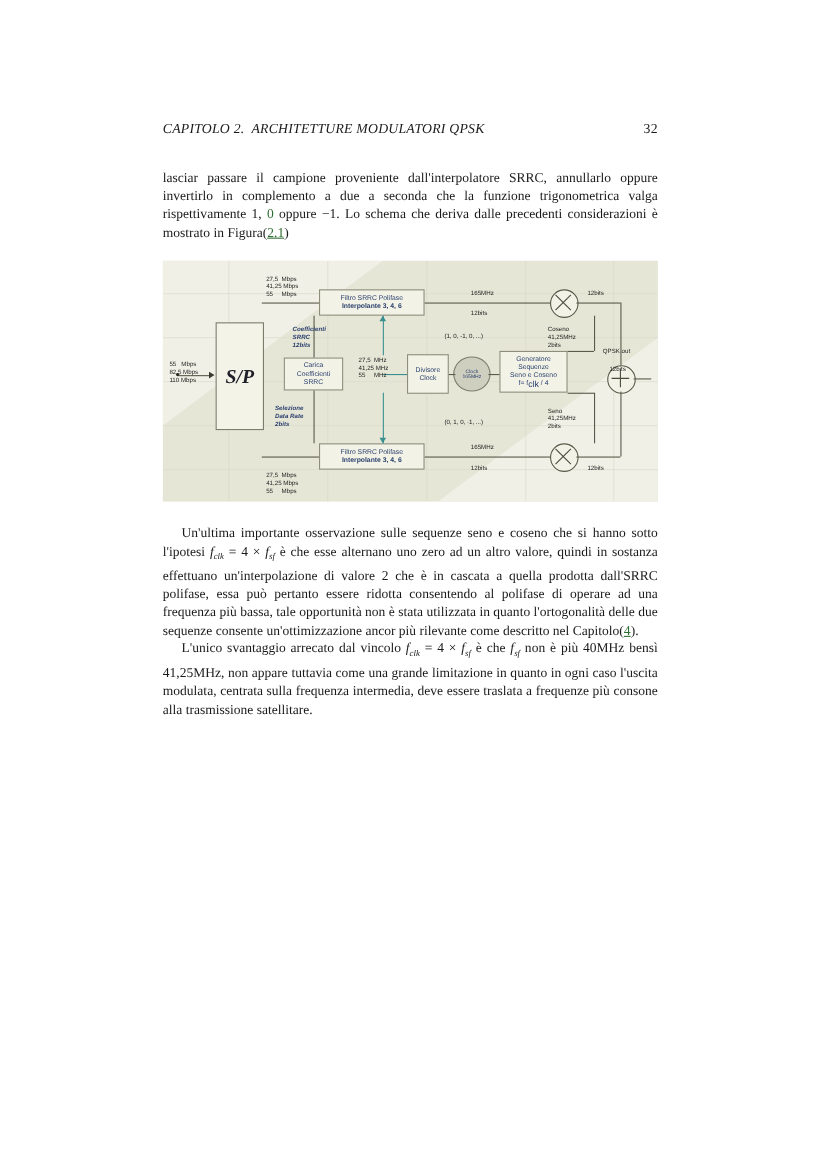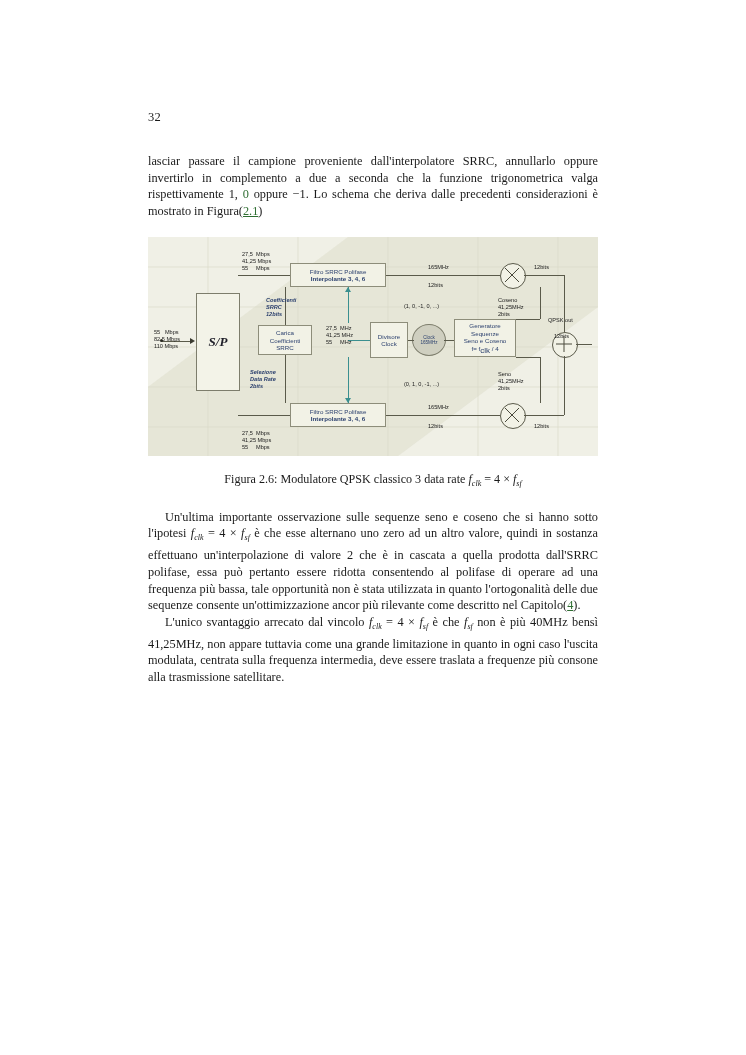--- a/index.html
+++ b/index.html
@@ -118,21 +118,21 @@
   .sp {
     position: absolute;
     background: #f3f3e8;
     border: 1px solid #7d7d6c;
     display: flex;
     align-items: center;
     justify-content: center;
     font-family: "Liberation Serif", serif;
     font-style: italic;
     font-weight: bold;
-    font-size: 13px;
+    font-size: 18px;
     color: #20202a;
   }
   .ellipse {
     position: absolute;
     border: 1px solid #7d7d6c;
     border-radius: 50%;
     background: #cfcfc0;
     display: flex;
     align-items: center;
     justify-content: center;
@@ -170,20 +170,21 @@
     position: absolute;
   }
 </style>
 </head>
 <body>
 
 <div class="page">
   <div class="content">
 
     <div class="runhead">
+      <span class="chaptitle">CAPITOLO 2.  ARCHITETTURE MODULATORI QPSK</span>
       <span class="pageno">32</span>
     </div>
 
     <p class="body"><span>lasciar passare il campione proveniente dall'interpolatore SRRC, annullarlo oppure invertirlo in complemento a due a seconda che la funzione trigonometrica valga rispettivamente 1, </span><span class="lnk">0</span><span> oppure −1. Lo schema che deriva dalle precedenti considerazioni è mostrato in Figura(</span><a class="lnk" href="#">2.1</a><span>)</span></p>
 
     <div class="figure-wrap">
       <div class="figbox">
 
         <svg class="bg-diag" viewBox="0 0 450 219" preserveAspectRatio="none">
           <rect x="0" y="0" width="450" height="219" fill="#e8e8dc"></rect>
@@ -331,21 +332,20 @@
 <span>2bits</span></div>
 
         <div class="lbl" style="left:256px; top:66px;"><span>(1, 0, -1, 0, ...)</span></div>
         <div class="lbl" style="left:256px; top:144px;"><span>(0, 1, 0, -1, ...)</span></div>
 
         <div class="lbl" style="left:400px; top:80px;"><span>QPSK out</span></div>
         <div class="lbl" style="left:406px; top:96px;"><span>12bits</span></div>
 
       </div>
 
-      <div class="figcap"><span>Figura 2.6: Modulatore QPSK classico 3 data rate </span><span class="cap-math"><span>f</span><sub>clk</sub></span><span> = 4 × </span><span class="cap-math"><span>f</span><sub>sf</sub></span></div>
     </div>
 
     <p class="body indent" style="margin-top:20px;">Un'ultima importante osservazione sulle sequenze seno e coseno che si hanno sotto l'ipotesi <i>f<sub>clk</sub></i> = 4 × <i>f<sub>sf</sub></i> è che esse alternano uno zero ad un altro valore, quindi in sostanza effettuano un'interpolazione di valore 2 che è in cascata a quella prodotta dall'SRRC polifase, essa può pertanto essere ridotta consentendo al polifase di operare ad una frequenza più bassa, tale opportunità non è stata utilizzata in quanto l'ortogonalità delle due sequenze consente un'ottimizzazione ancor più rilevante come descritto nel Capitolo(<a class="lnk" href="#">4</a>).</p>
 
     <p class="body indent">L'unico svantaggio arrecato dal vincolo <i>f<sub>clk</sub></i> = 4 × <i>f<sub>sf</sub></i> è che <i>f<sub>sf</sub></i> non è più 40MHz bensì 41,25MHz, non appare tuttavia come una grande limitazione in quanto in ogni caso l'uscita modulata, centrata sulla frequenza intermedia, deve essere traslata a frequenze più consone alla trasmissione satellitare.</p>
 
   </div>
 </div>
 
 </body></html>

